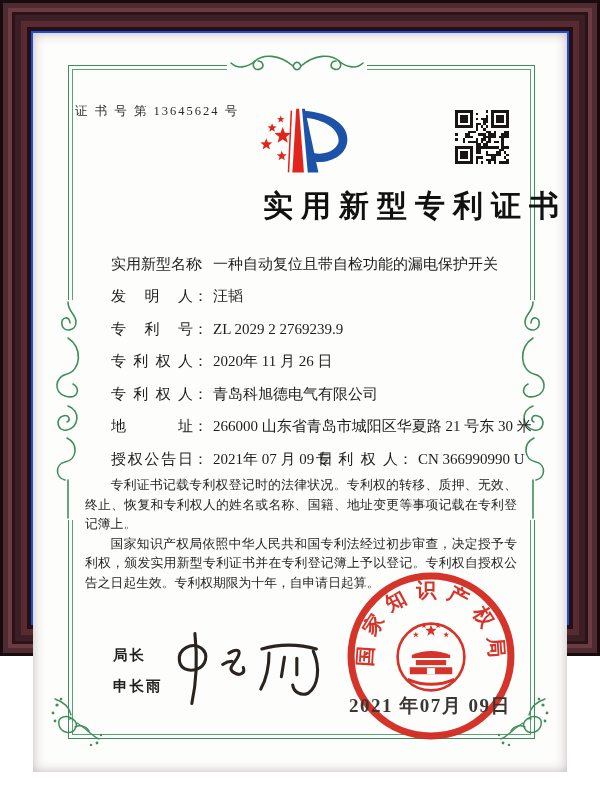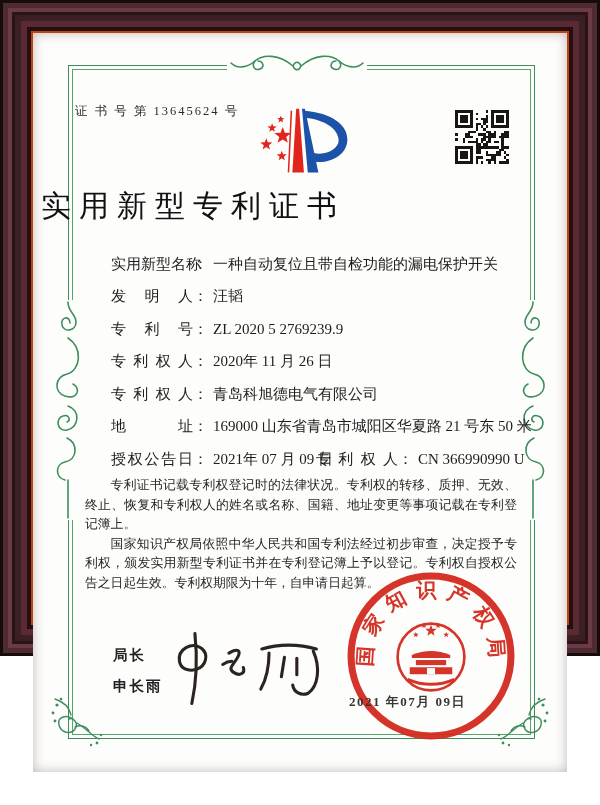--- a/index.html
+++ b/index.html
@@ -1,17 +1,17 @@
 <!DOCTYPE html>
 <html><head>
 <meta charset="utf-8">
 <style>
   html,body{margin:0;padding:0;width:600px;height:805px;overflow:hidden;
     font-family:"Liberation Serif","DejaVu Serif",serif;}
-  .stage{position:relative;width:600px;height:656px;background:#c2410c;}
+  .stage{position:relative;width:600px;height:656px;background:#1d4ed8;}
   
   .frame{position:absolute;inset:0;
     box-shadow:
       inset 0 0 0 3px #180b0e,
       inset 0 0 0 8px #4e2b31,
       inset 0 0 0 12px #6b3a42,
       inset 0 0 0 15px #2a1418,
       inset 0 0 0 21px #3c1f24,
       inset 0 0 0 27px #5a2a33,
       inset 0 0 0 31px #241013;}
@@ -20,41 +20,41 @@
   
   .gborder-outer{position:absolute;left:35px;top:32px;width:465px;height:672px;
     border:1.6px solid #3e8e5c;}
   .gborder-inner{position:absolute;left:3px;top:3px;right:3px;bottom:3px;border:1px solid #58a274;}
   .orn{position:absolute;}
   .orn svg{display:block;}
   
   .certno{position:absolute;left:42px;top:70px;font-size:12.5px;letter-spacing:2px;color:#2a2a2a;}
   .logo{position:absolute;left:205px;top:68px;width:128px;height:82px;}
   .qr{position:absolute;left:422px;top:77px;width:54px;height:54px;}
-  .title{position:absolute;left:0;top:153px;width:100%;text-align:left;
-    font-size:30px;font-weight:normal;letter-spacing:8px;text-indent:8px;color:#111;}
+  .title{position:absolute;left:0;top:153px;width:100%;text-align:right;
+    font-size:30px;font-weight:bold;letter-spacing:8px;text-indent:8px;color:#111;}
   
   .fields{position:absolute;left:62px;top:0;width:420px;}
   .frow{position:absolute;left:16px;font-size:15px;color:#1d1d1d;white-space:nowrap;}
   .flabel{display:inline-block;width:82px;text-align:justify;text-align-last:justify;vertical-align:bottom;}
   .fcolon{display:inline-block;margin-right:5px;}
   .r0{top:222px}.r1{top:254px}.r2{top:287px}.r3{top:319px}.r4{top:352px}.r5{top:384px}.r6{top:417px}
   .grant2{position:absolute;left:205px;top:0;white-space:nowrap;}
   
   .paras{position:absolute;left:52px;top:443px;width:432px;font-size:12.8px;line-height:19.6px;
     color:#262626;text-align:justify;}
   .paras p{margin:0;text-indent:2em;}
   
   .signer{position:absolute;left:62px;font-family:"Liberation Sans","DejaVu Sans",sans-serif;
     font-weight:600;font-size:14.5px;letter-spacing:2px;color:#222;margin-left:18px;}
   .signer-title{top:613px;}
   .signer-name{top:644px;font-family:Liberation Mono, monospace;}
   .signature{position:absolute;left:130px;top:592px;width:175px;height:85px;}
   .seal{position:absolute;left:312px;top:537px;width:172px;height:172px;opacity:.94;}
-  .seal-date{position:absolute;left:316px;top:660px;font-size:13px;font-weight:bold;
+  .seal-date{position:absolute;left:316px;top:660px;font-size:19px;font-weight:bold;
     letter-spacing:1.5px;color:#3a3632;z-index:5;}
 </style>
 </head>
 <body>
 
 <div class="stage">
   <div class="frame"></div>
 
   <div class="paper">
 
@@ -385,30 +385,30 @@
     <div class="title">实用新型专利证书</div>
 
     <div class="fields">
       <div class="frow r0">
         <span class="flabel">实用新型名称</span><span class="fcolon">：</span><span>一种自动复位且带自检功能的漏电保护开关</span>
       </div>
       <div class="frow r1">
         <span class="flabel">发明人</span><span class="fcolon">：</span><span>汪韬</span>
       </div>
       <div class="frow r2">
-        <span class="flabel">专利号</span><span class="fcolon">：</span><span>ZL 2020 5 2769239.9</span>
+        <span class="flabel">专利号</span><span class="fcolon">：</span><span>ZL 2029 2 2769239.9</span>
       </div>
       <div class="frow r3">
         <span class="flabel">专利权人</span><span class="fcolon">：</span><span>2020年 11 月 26 日</span>
       </div>
       <div class="frow r4">
         <span class="flabel">专利权人</span><span class="fcolon">：</span><span>青岛科旭德电气有限公司</span>
       </div>
       <div class="frow r5">
-        <span class="flabel">地址</span><span class="fcolon">：</span><span>169000 山东省青岛市城阳区华夏路 21 号东 50 米</span>
+        <span class="flabel">地址</span><span class="fcolon">：</span><span>266000 山东省青岛市城阳区华夏路 21 号东 30 米</span>
       </div>
       <div class="frow r6">
         <span class="flabel">授权公告日</span><span class="fcolon">：</span><span>2021年 07 月 09 日</span>
         <span class="grant2">
           <span class="flabel">专利权人</span><span class="fcolon">：</span><span>CN 366990990 U</span>
         </span>
       </div>
     </div>
 
     <div class="paras">

